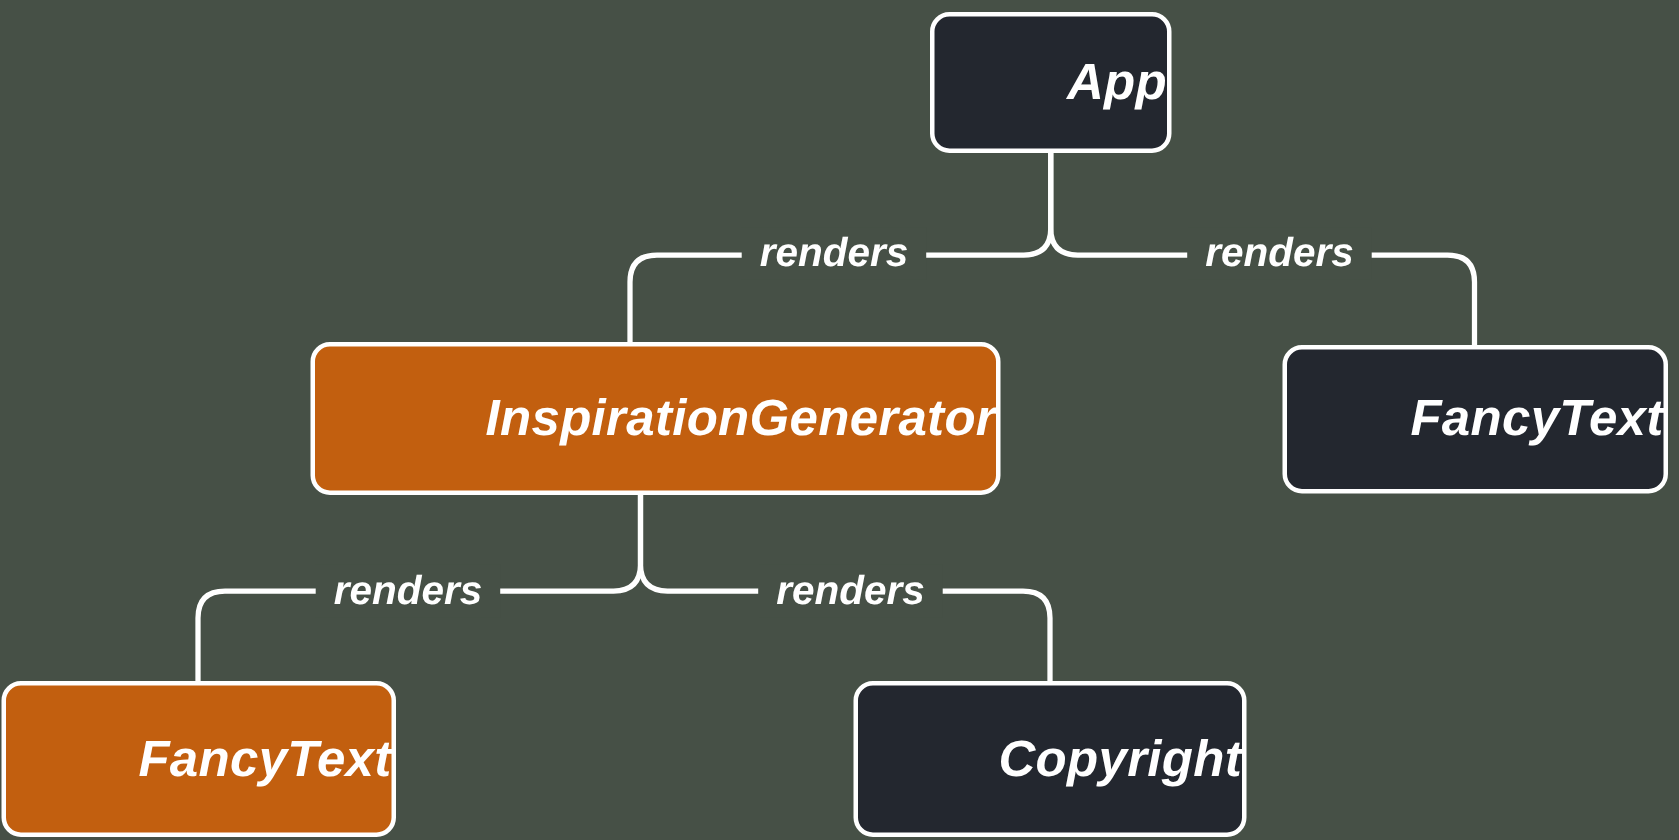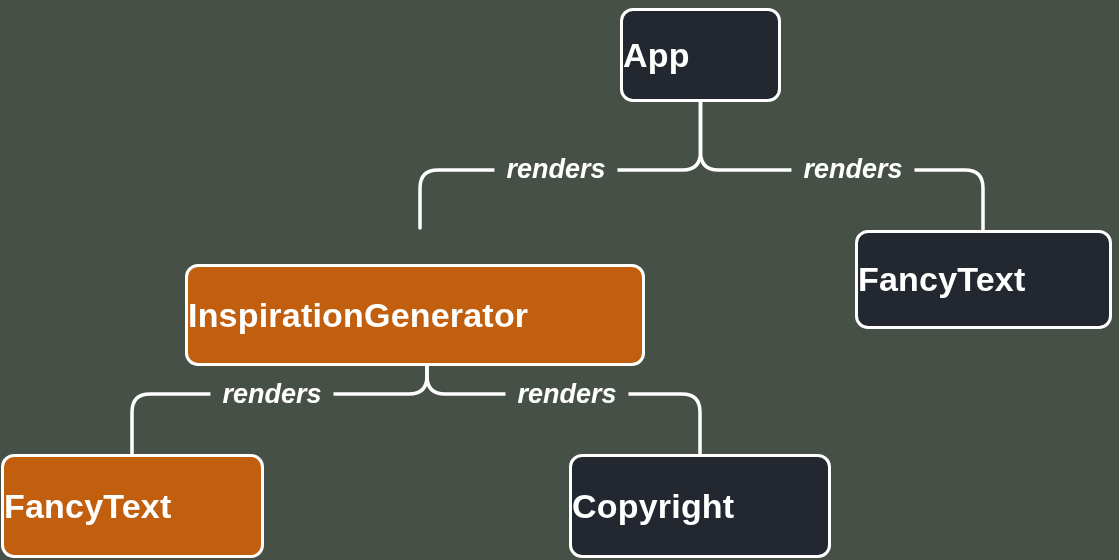--- a/index.html
+++ b/index.html
@@ -32,34 +32,35 @@
   .connectors path{
     fill:none;
     stroke:var(--line);
     stroke-width:3.5;
     stroke-linecap:round;
   }
   .node{
     position:absolute;
     display:flex;
     align-items:center;
-    justify-content:flex-start;
+    justify-content:flex-end;
     border:3px solid var(--line);
     border-radius:13px;
     color:var(--text);
     font-size:34px;
     font-weight:600;
     letter-spacing:.2px;
     white-space:nowrap;
+    font-style:italic;
   }
   .node--dark{background:var(--node-dark);}
   .node--orange{background:var(--node-orange);}
 
   .node--app            {left:620px; top:8px;   width:161px; height:94px;}
-  .node--inspiration    {left:185px; top:228px; width:460px; height:102px;margin-top:36px;}
+  .node--inspiration    {left:207px; top:228px; width:460px; height:102px;}
   .node--fancy-right    {left:855px; top:230px; width:257px; height:99px;}
   .node--fancy-left     {left:1px;   top:454px; width:263px; height:104px;}
   .node--copyright      {left:569px; top:454px; width:262px; height:104px;}
 
   .edge-label{
     position:absolute;
     transform:translate(-50%,-50%);
     background:var(--background);
     color:var(--text);
     font-size:27px;

